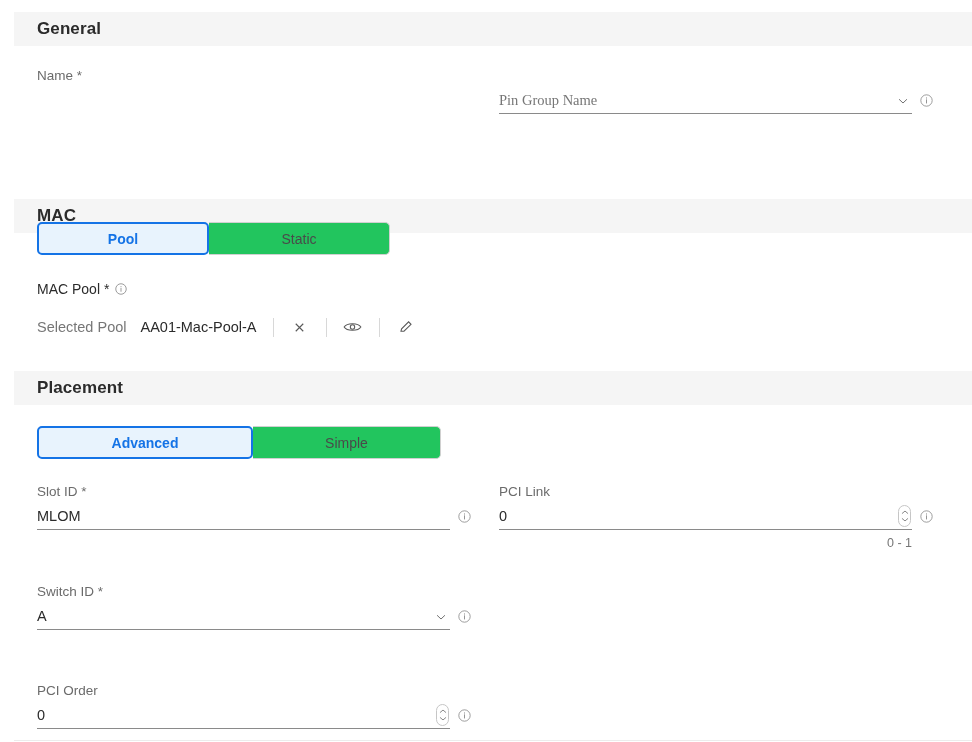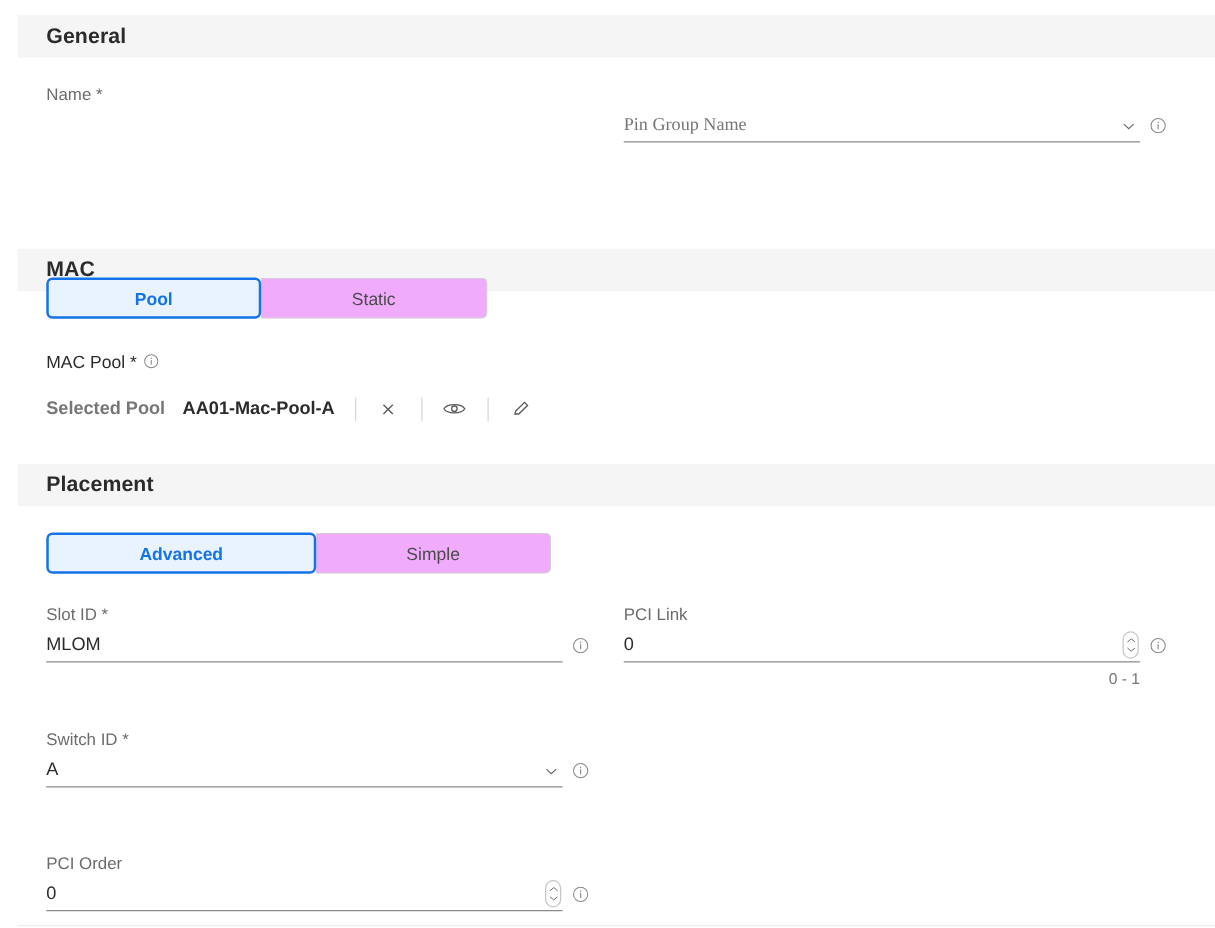--- a/index.html
+++ b/index.html
@@ -135,21 +135,21 @@
     position: absolute;
     display: flex;
     height: 33px;
   }
   .seg {
     display: flex;
     align-items: center;
     justify-content: center;
     font-size: 14px;
     box-sizing: border-box;
-    background: #f0abfc;
+    background: #22c55e;
     border: 1px solid #d0d0d0;
     color: #4a4a4a;
     position: relative;
   }
   .seg:first-child {
     border-radius: 5px 0 0 5px;
   }
   .seg:last-child {
     border-radius: 0 5px 5px 0;
     border-left: none;
@@ -260,21 +260,21 @@
     <span>MAC Pool *</span>
     <span class="icon-info">
       <svg viewBox="0 0 16 16" width="12" height="12">
           <circle cx="8" cy="8" r="7" fill="none" stroke="#888" stroke-width="1.1"></circle>
           <rect x="7.45" y="6.6" width="1.1" height="5" fill="#888"></rect>
           <rect x="7.45" y="4.2" width="1.1" height="1.4" fill="#888"></rect>
         </svg>
     </span>
   </div>
 
-  <div class="pool-row" style="left:37px; top:317px;font-weight:bold;">
+  <div class="pool-row" style="left:37px; top:317px;">
     <span class="pool-prefix">Selected Pool</span>
     <span class="pool-name">AA01-Mac-Pool-A</span>
     <span class="pool-divider"></span>
     <span class="pool-action">
       <svg viewBox="0 0 16 16" width="15" height="15">
           <path d="M4 4 L12 12 M12 4 L4 12" stroke="#5a5a5a" stroke-width="1.2" fill="none"></path>
         </svg>
     </span>
     <span class="pool-divider"></span>
     <span class="pool-action">

